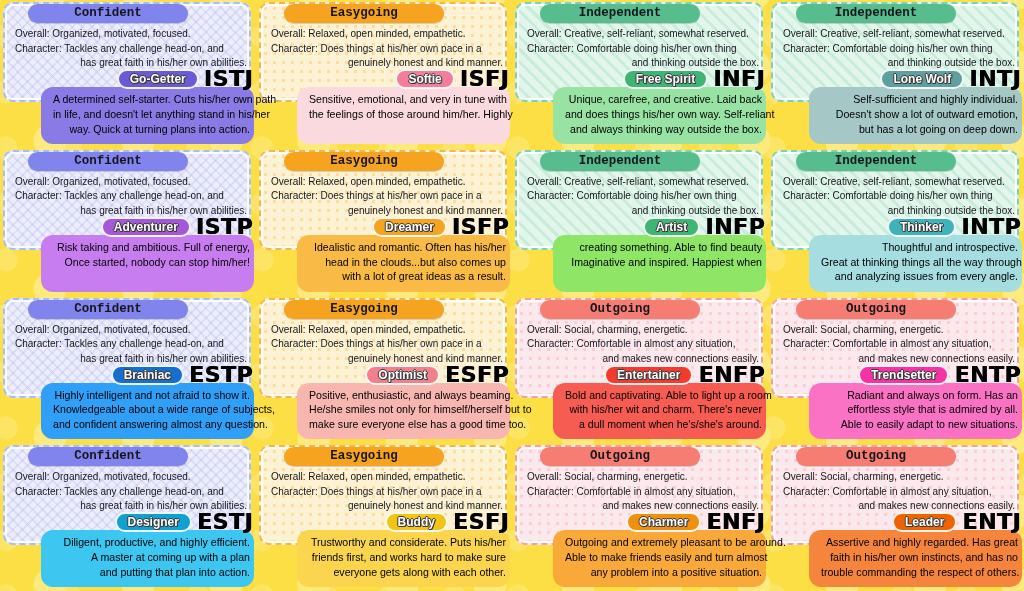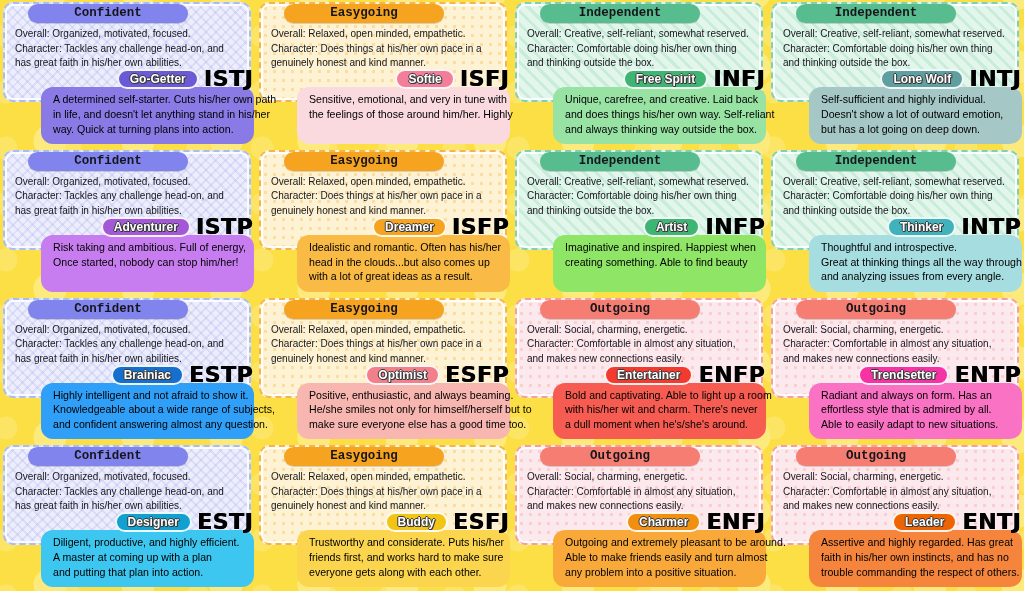--- a/index.html
+++ b/index.html
@@ -43,21 +43,21 @@
     border-radius:10px;background:var(--pill);
     color:#15151c;font-weight:bold;font-size:12.5px;line-height:19px;text-align:center;
     box-shadow:0 1px 0 rgba(0,0,0,.15);
     z-index:4;white-space:nowrap;font-family:Liberation Mono, monospace;
   }
   .body-text{
     position:absolute;top:27px;left:15px;right:7px;
     font-size:10px;line-height:14.6px;color:#15151c;z-index:2;
   }
   .bl{white-space:nowrap;}
-  .bl.cont{text-align:left;padding-right:20px;}
+  .bl.cont{text-align:right;padding-right:2px;}
   .badge-row{
     position:absolute;top:68px;right:3px;z-index:5;
     display:flex;align-items:center;gap:5px;
   }
   .badge{
     display:inline-block;background:var(--badge);
     border:2px solid rgba(255,255,255,.92);border-radius:11px;
     padding:1px 11px;font-size:12px;font-weight:bold;color:#fff;white-space:nowrap;
     text-shadow:1px 0 #3a3a3a,-1px 0 #3a3a3a,0 1px #3a3a3a,0 -1px #3a3a3a,1px 1px #3a3a3a;
   }
@@ -67,21 +67,21 @@
     text-shadow:.6px 0 #000;
     line-height:22px;
   }
   .bubble{
     position:absolute;top:87px;left:41px;right:2px;bottom:4px;
     background:var(--bubble);border-radius:12px;
     padding:5px 4px 0 12px;
     font-size:10.6px;line-height:14.8px;color:#000;
     z-index:3;
   }
-  .bubble div{white-space:nowrap;}
+  .bubble div{white-space:nowrap;text-align:right;}
 </style>
 </head>
 <body>
 
 <div class="grid">
     <div class="cell g-confident" style="--pill: #8184ec; --cardbg: #eceefb; --edge: #a9bdf5; --badge: #6a5ad6; --bubble: #8a7ae6;">
   <div class="card"></div>
   <div class="pill">Confident</div>
   <div class="body-text">
     <div class="bl">Overall: Organized, motivated, focused.</div>
@@ -188,22 +188,22 @@
 </div>
     <div class="cell g-independent" style="--pill: #57bd8f; --cardbg: #e3f6eb; --edge: #7fd2ab; --badge: #3eb573; --bubble: #8fe566;">
   <div class="card"></div>
   <div class="pill">Independent</div>
   <div class="body-text">
     <div class="bl">Overall: Creative, self-reliant, somewhat reserved.</div>
     <div class="bl">Character: Comfortable doing his/her own thing</div>
     <div class="bl cont">and thinking outside the box.</div>
   </div>
   <div class="bubble">
+    <div>creating something. Able to find beauty</div>
     <div>Imaginative and inspired. Happiest when</div>
-    <div>creating something. Able to find beauty</div>
   </div>
   <div class="badge-row">
     <span class="badge">Artist</span>
     <span class="code">INFP</span>
   </div>
 </div>
     <div class="cell g-independent" style="--pill: #57bd8f; --cardbg: #e3f6eb; --edge: #7fd2ab; --badge: #3fb2bc; --bubble: #a6dde1;">
   <div class="card"></div>
   <div class="pill">Independent</div>
   <div class="body-text">

